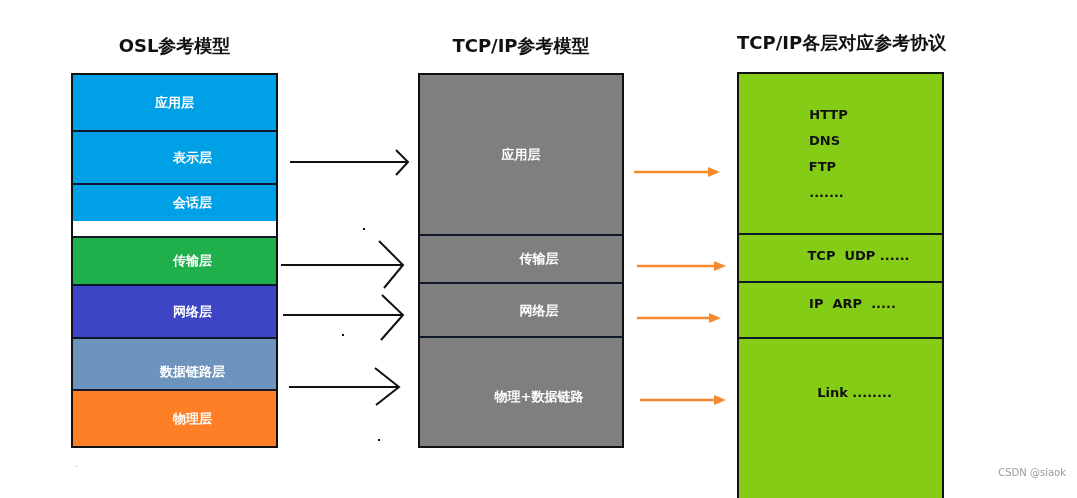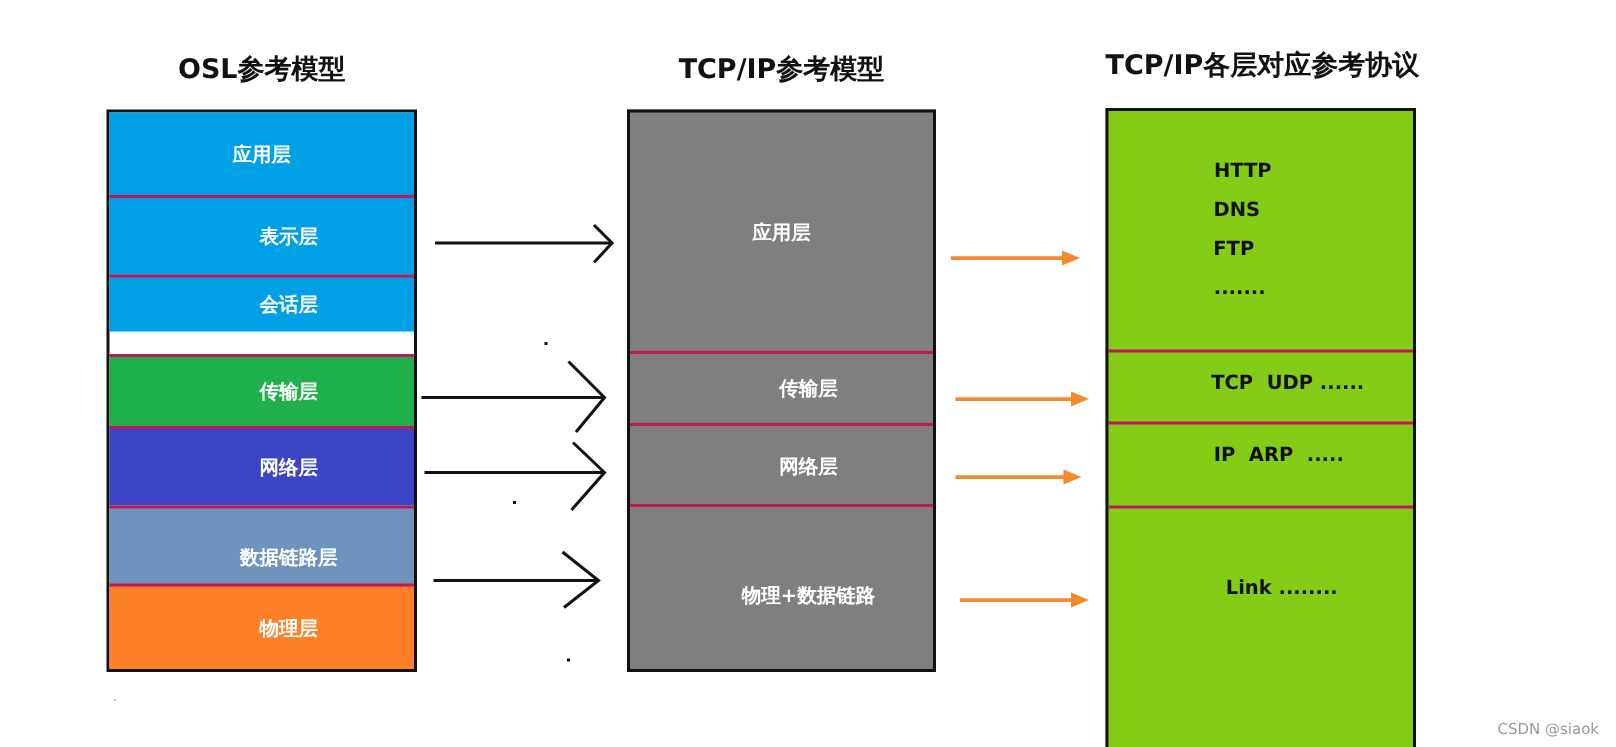--- a/index.html
+++ b/index.html
@@ -3,30 +3,30 @@
   <meta charset="utf-8">
   <style>
     html, body { margin: 0; padding: 0; background: #ffffff; }
     body { width: 1077px; height: 498px; position: relative; overflow: hidden;
            font-family: "DejaVu Sans", "Liberation Sans", sans-serif; }
     .title { position: absolute; font-weight: bold; font-size: 18px; color: #111;
              text-align: center; white-space: nowrap; }
     .stack { position: absolute; border: 2px solid #111; box-sizing: border-box; }
     .layer { position: absolute; left: 0; right: 0; display: flex; align-items: center;
              justify-content: center; box-sizing: border-box; font-weight: bold; font-size: 13px; }
-    .layer.sep { border-top: 2px solid #be185d; padding-left: 36px; }
+    .layer.sep { border-top: 2px solid #0f172a; padding-left: 36px; }
     .osl .layer { color: #ffffff; }
     .tcp { background: #7f7f7f; }
     .tcp .layer { color: #ffffff; }
     .proto { background: #9fd8ea; }
     .proto .layer { color: #111; flex-direction: column; }
     .proto .line { line-height: 26px; }
     svg.arrows { position: absolute; left: 0; top: 0; }
     .dot { position: absolute; width: 2px; height: 2px; background: #111; }
-    .watermark { position: absolute; right: 11px; bottom: 6px; font-size: 10px; color: #9a9a9a; }
+    .watermark { position: absolute; right: 11px; bottom: 20px; font-size: 10px; color: #9a9a9a; }
   </style>
 </head>
 <body>
 
 <div class="title" style="left:71px; top:34px; width:207px;">OSL参考模型</div>
 <div class="title" style="left:418px; top:34px; width:206px;">TCP/IP参考模型</div>
 <div class="title" style="left:737px; top:31px; width:207px;">TCP/IP各层对应参考协议</div>
 
 <div class="stack osl" style="left:71px; top:73px; width:207px; height:375px;">
   <div class="layer" style="top:0; height:55px; background:#00a0e6;">

